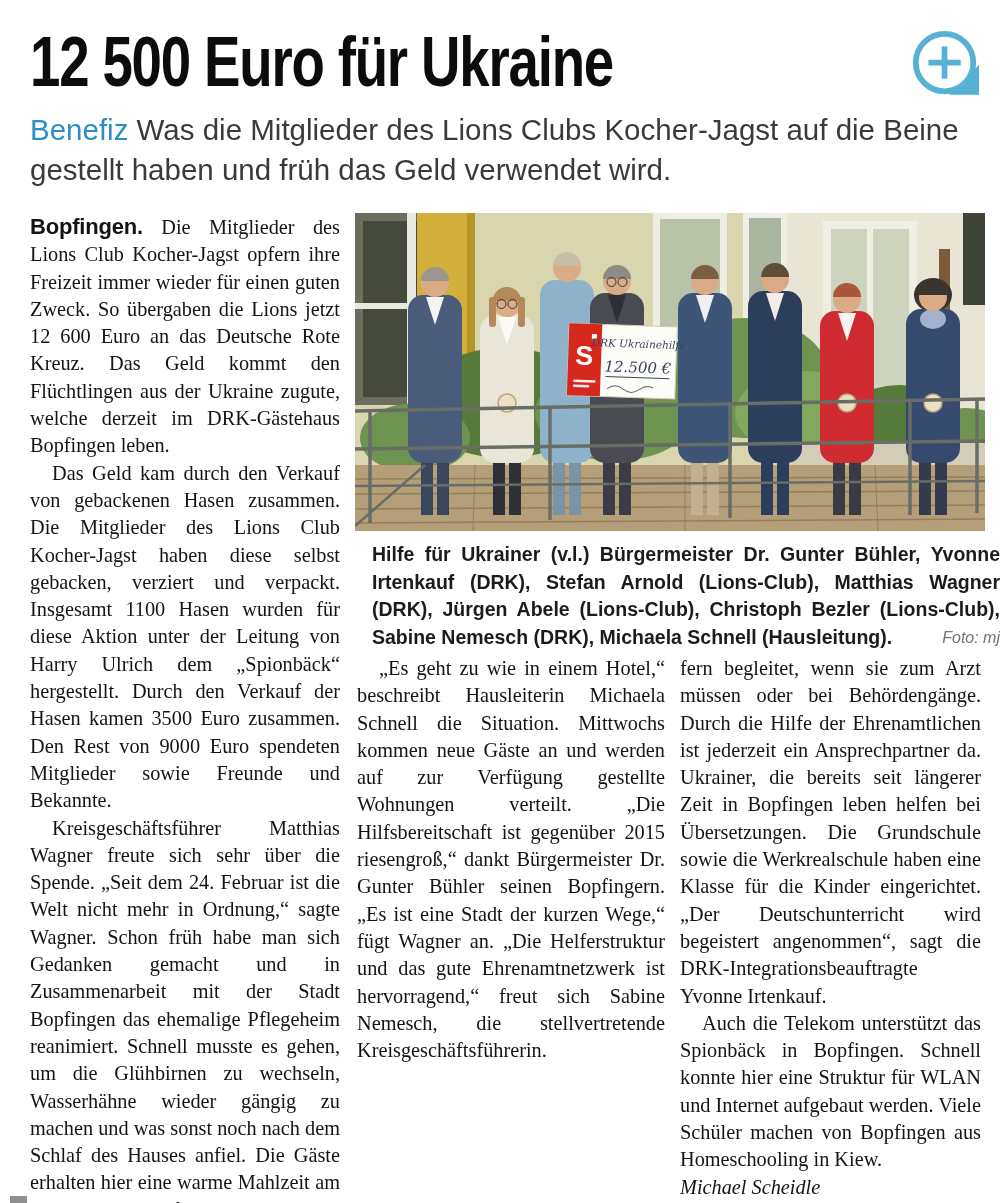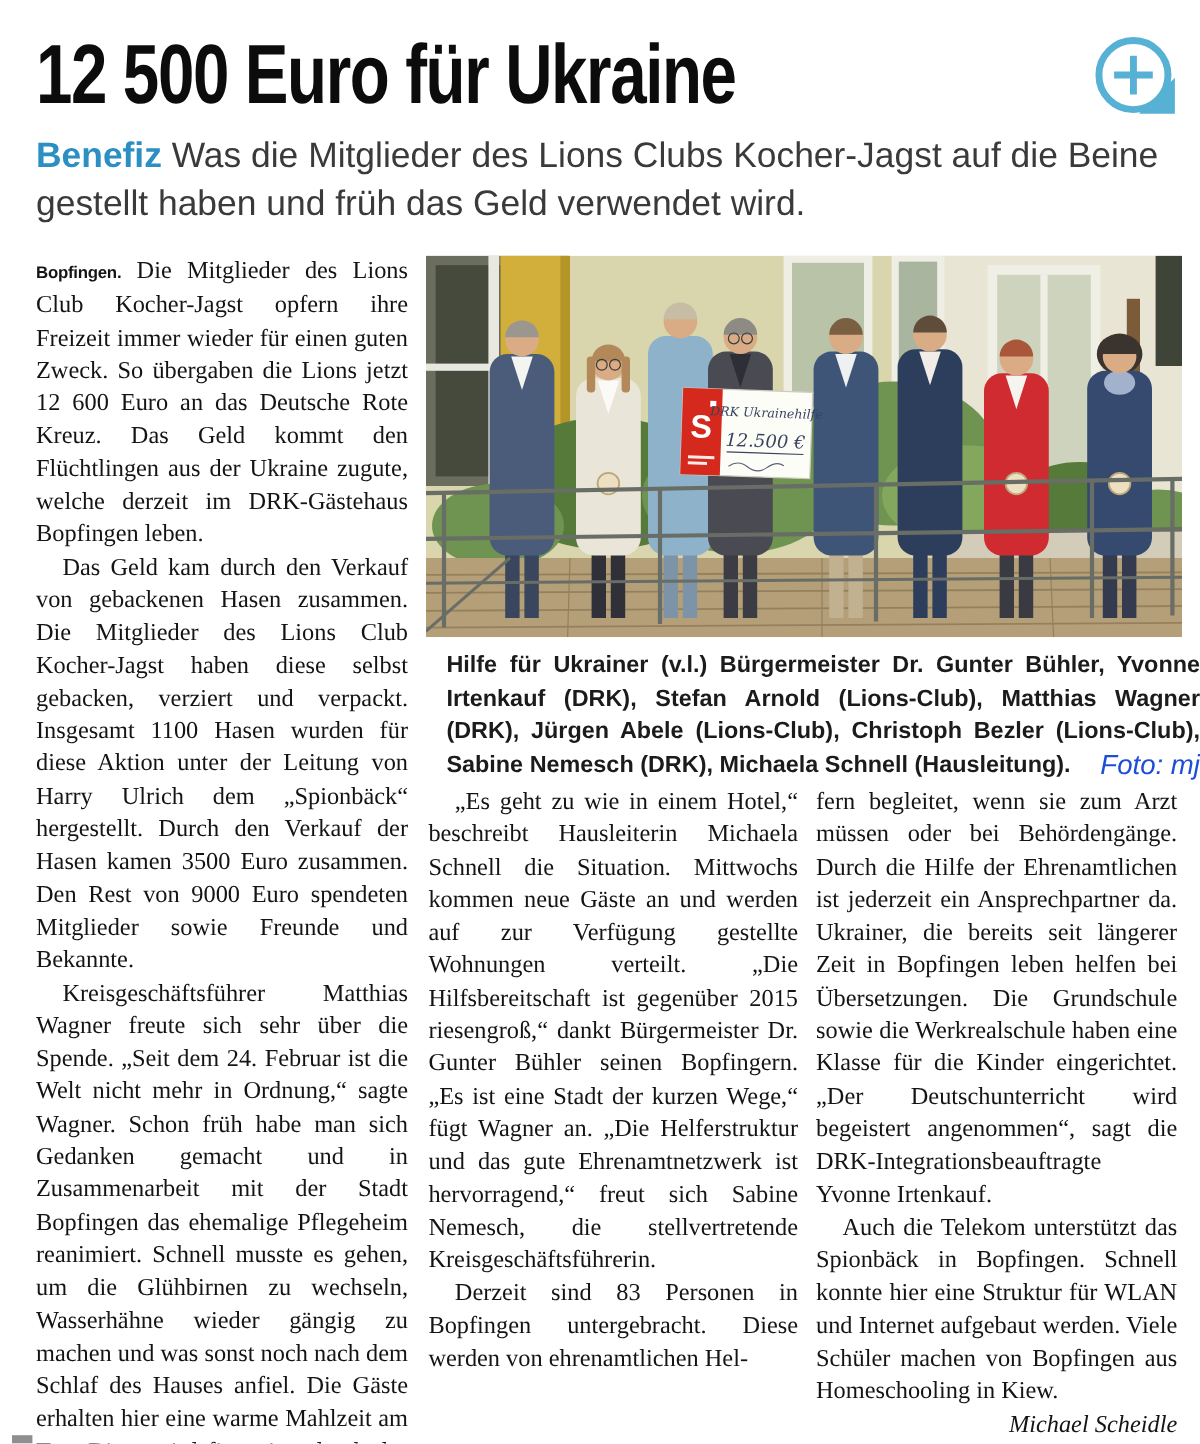--- a/index.html
+++ b/index.html
@@ -18,50 +18,50 @@
   }
 
   
   .zoom-btn { left:910px; top:28px; width:76px; height:72px; cursor:pointer; }
 
   
   .subhead {
     left:30px; top:110px; width:952px;
     font-size:29.5px; line-height:40px; color:#3a3a3a;
   }
-  .kicker { color:var(--accent-blue); font-weight:bold; }
+  .kicker { color:var(--accent-blue); font-weight:normal; }
 
   
   .col {
     position:absolute; top:655px;
     font-family:"Liberation Serif", serif;
     font-size:20.3px; line-height:27.3px; text-align:justify; color:#141414;
   }
   .col p { hyphens:auto; }
   .col-1 { left:30px;  top:213px; width:310px; }
   .col-2 { left:357px; width:308px; }
   .col-3 { left:680px; width:301px; }
   .indent { text-indent:22px; }
   .dateline {
     font-family:"Liberation Sans", sans-serif;
-    font-weight:bold; font-size:14px; letter-spacing:-0.2px;
-  }
-  .byline { text-align:right; font-style:italic; margin-top:0;font-family:Liberation Serif, serif; }
+    font-weight:bold; font-size:22px; letter-spacing:-0.2px;
+  }
+  .byline { text-align:left; font-style:italic; margin-top:0;font-family:Liberation Serif, serif; }
 
   
   .photo { left:355px; top:213px; width:630px; height:318px; overflow:hidden; }
   .photo svg { display:block; width:100%; height:100%; }
   .caption {
     left:357px; top:541px; width:628px; min-height:110px;
     font-size:19.5px; line-height:27.5px; font-weight:bold;
     text-align:justify; color:#1b1b1b;margin-left:15px;
   }
   .credit {
     position:absolute; right:0; bottom:0;
-    font-style:italic; font-weight:normal; font-size:23px; color:#1d4ed8;
+    font-style:italic; font-weight:normal; font-size:16px; color:#737373;
     background:#ffffff; padding-left:8px;
   }
 
   
   .edge-mark { left:10px; top:1196px; width:17px; height:7px; background:#8f8f8f; }
 
   
   .spk-red { fill:var(--sparkasse-red); }
   .zoom-btn circle { stroke:var(--icon-blue); }
   .zoom-btn .plus { stroke:var(--icon-blue); }
@@ -237,21 +237,20 @@
       <line x1="622" y1="186" x2="622" y2="300"></line>
       <line x1="0" y1="313" x2="70" y2="252" stroke-width="2.5"></line>
     </g>
   </svg>
 </figure>
 
 <figcaption class="abs caption"><span>Hilfe für Ukrainer (v.l.) Bürgermeister Dr. Gunter Bühler, Yvonne Irtenkauf (DRK), Stefan Arnold (Lions-Club), Matthias Wagner (DRK), Jürgen Abele (Lions-Club), Christoph Bezler (Lions-Club), Sabine Nemesch (DRK), Michaela Schnell (Hausleitung).</span><span class="credit">Foto: mj</span></figcaption>
 
 <div class="col col-2">
   <p class="indent">„Es geht zu wie in einem Hotel,“ beschreibt Hausleiterin Michaela Schnell die Situation. Mittwochs kommen neue Gäste an und werden auf zur Verfügung gestellte Wohnungen verteilt. „Die Hilfsbereitschaft ist gegenüber 2015 riesengroß,“ dankt Bürgermeister Dr. Gunter Bühler seinen Bopfingern. „Es ist eine Stadt der kurzen Wege,“ fügt Wagner an. „Die Helferstruktur und das gute Ehrenamtnetzwerk ist hervorragend,“ freut sich Sabine Nemesch, die stellvertretende Kreisgeschäftsführerin.</p>
-  <p class="indent">Derzeit sind 83 Personen in Bopfingen untergebracht. Diese werden von ehrenamtlichen Hel-</p>
 </div>
 
 <div class="col col-3">
   <p>fern begleitet, wenn sie zum Arzt müssen oder bei Behördengänge. Durch die Hilfe der Ehrenamtlichen ist jederzeit ein Ansprechpartner da. Ukrainer, die bereits seit längerer Zeit in Bopfingen leben helfen bei Übersetzungen. Die Grundschule sowie die Werkrealschule haben eine Klasse für die Kinder eingerichtet. „Der Deutschunterricht wird begeistert angenommen“, sagt die DRK-Integrationsbeauftragte Yvonne Irtenkauf.</p>
   <p class="indent">Auch die Telekom unterstützt das Spionbäck in Bopfingen. Schnell konnte hier eine Struktur für WLAN und Internet aufgebaut werden. Viele Schüler machen von Bopfingen aus Homeschooling in Kiew.</p>
   <p class="byline">Michael Scheidle</p>
 </div>
 
 <div class="abs edge-mark"></div>
 

